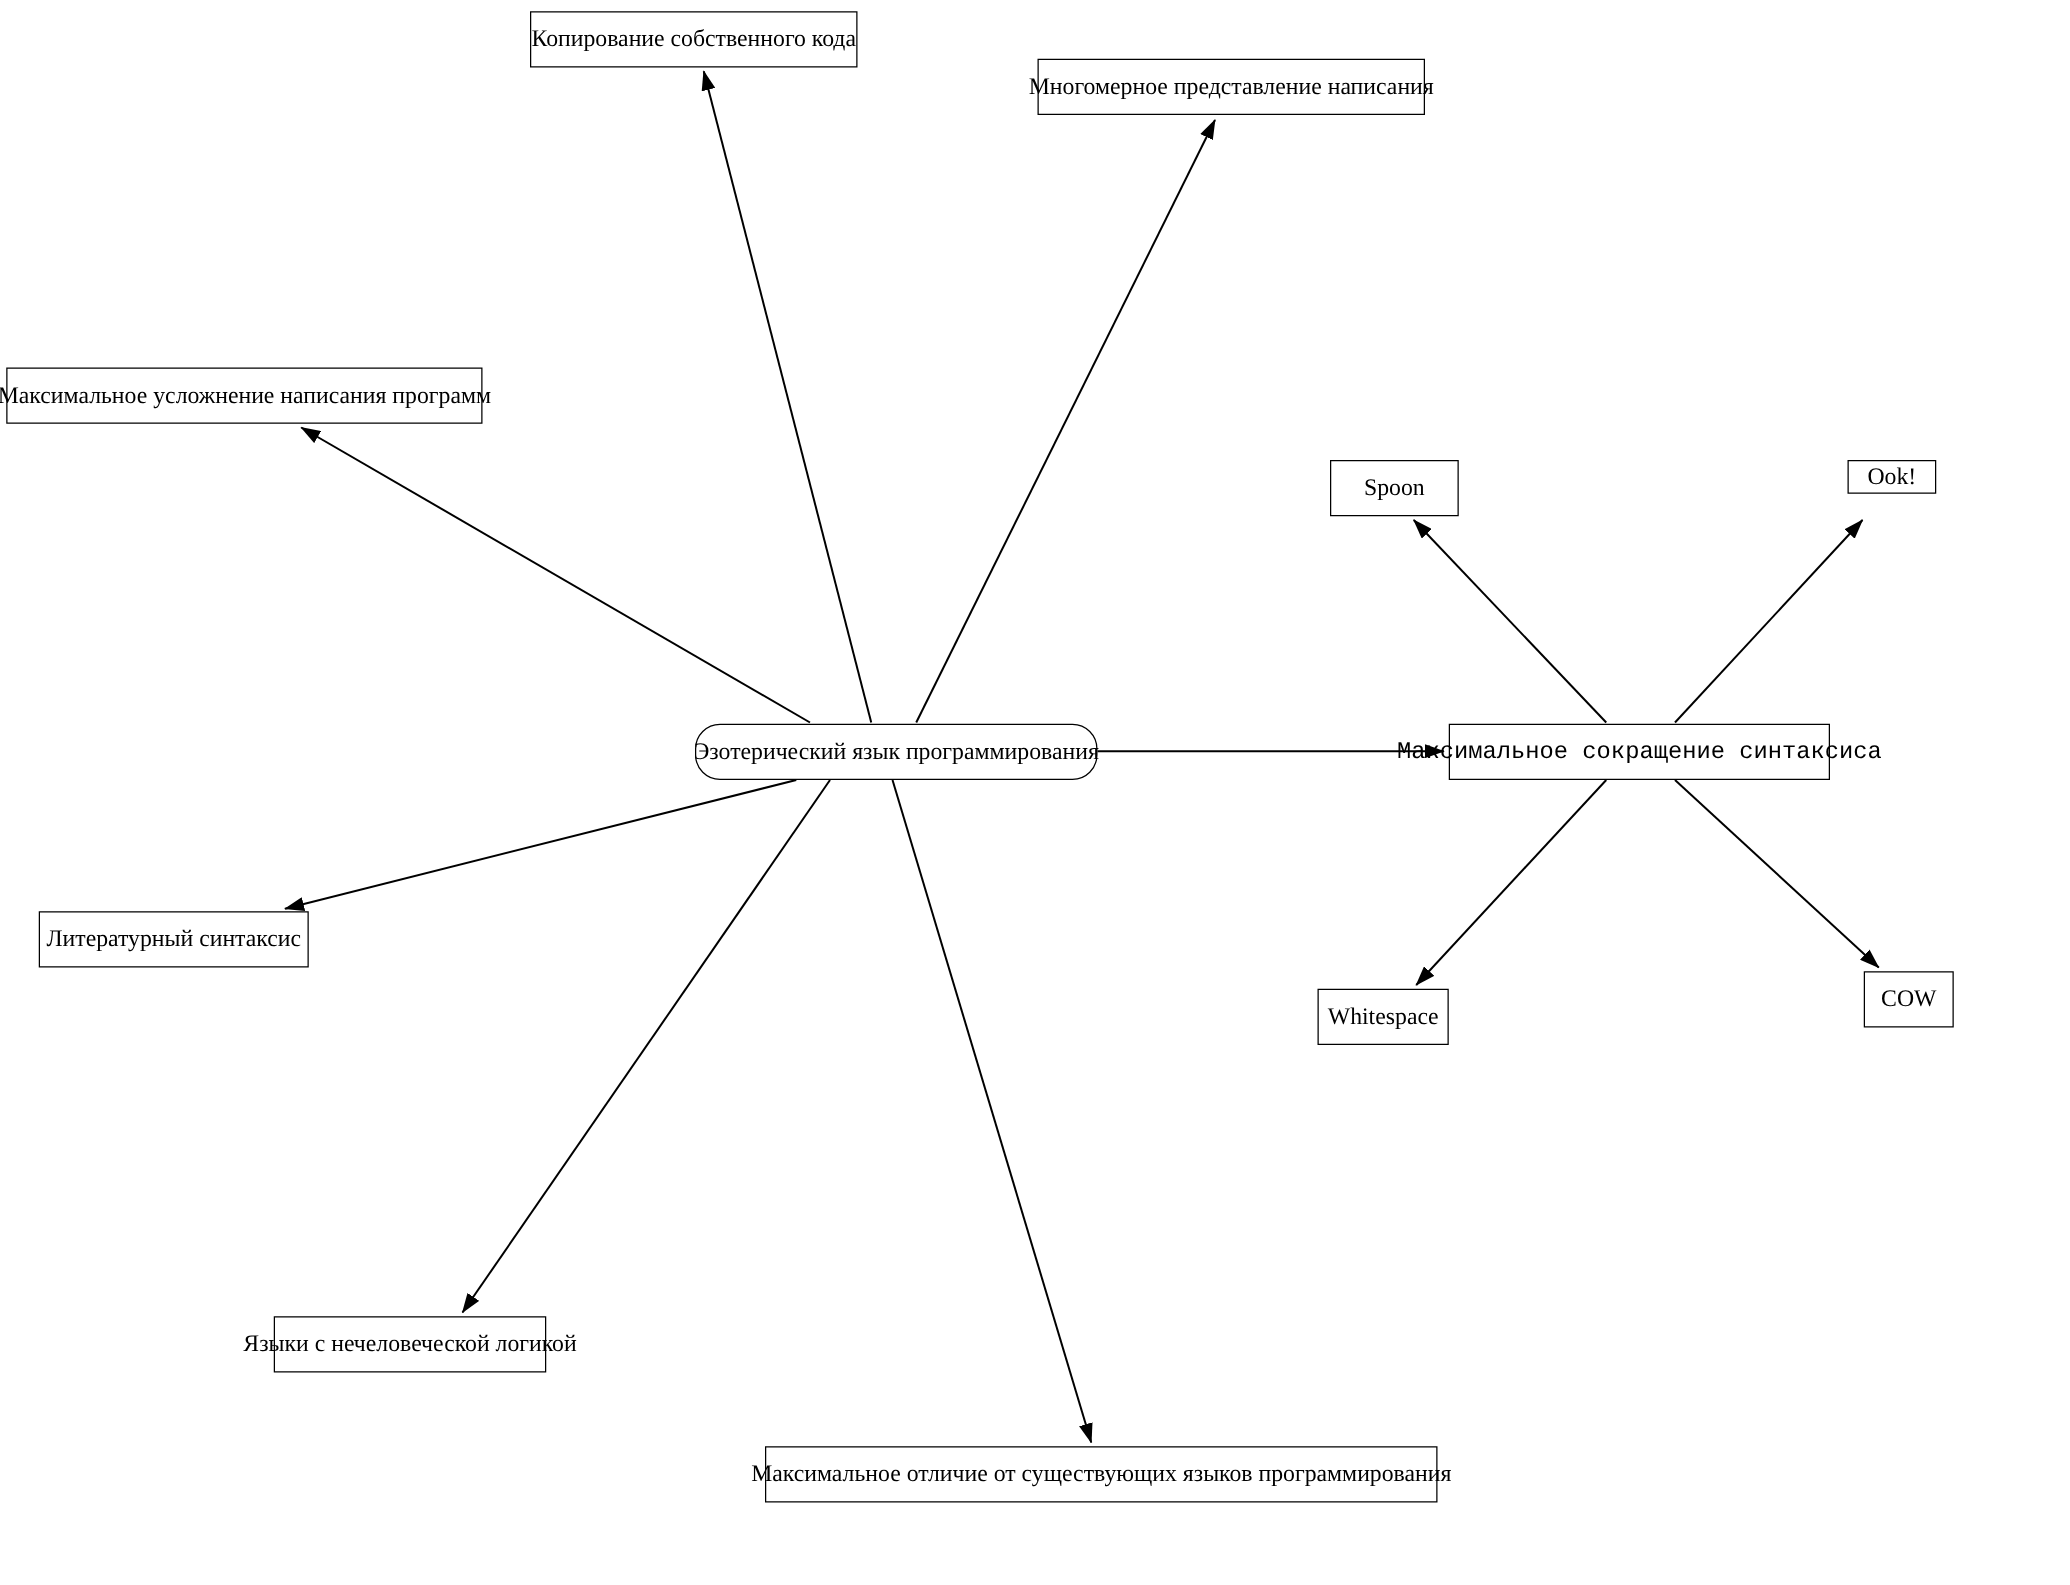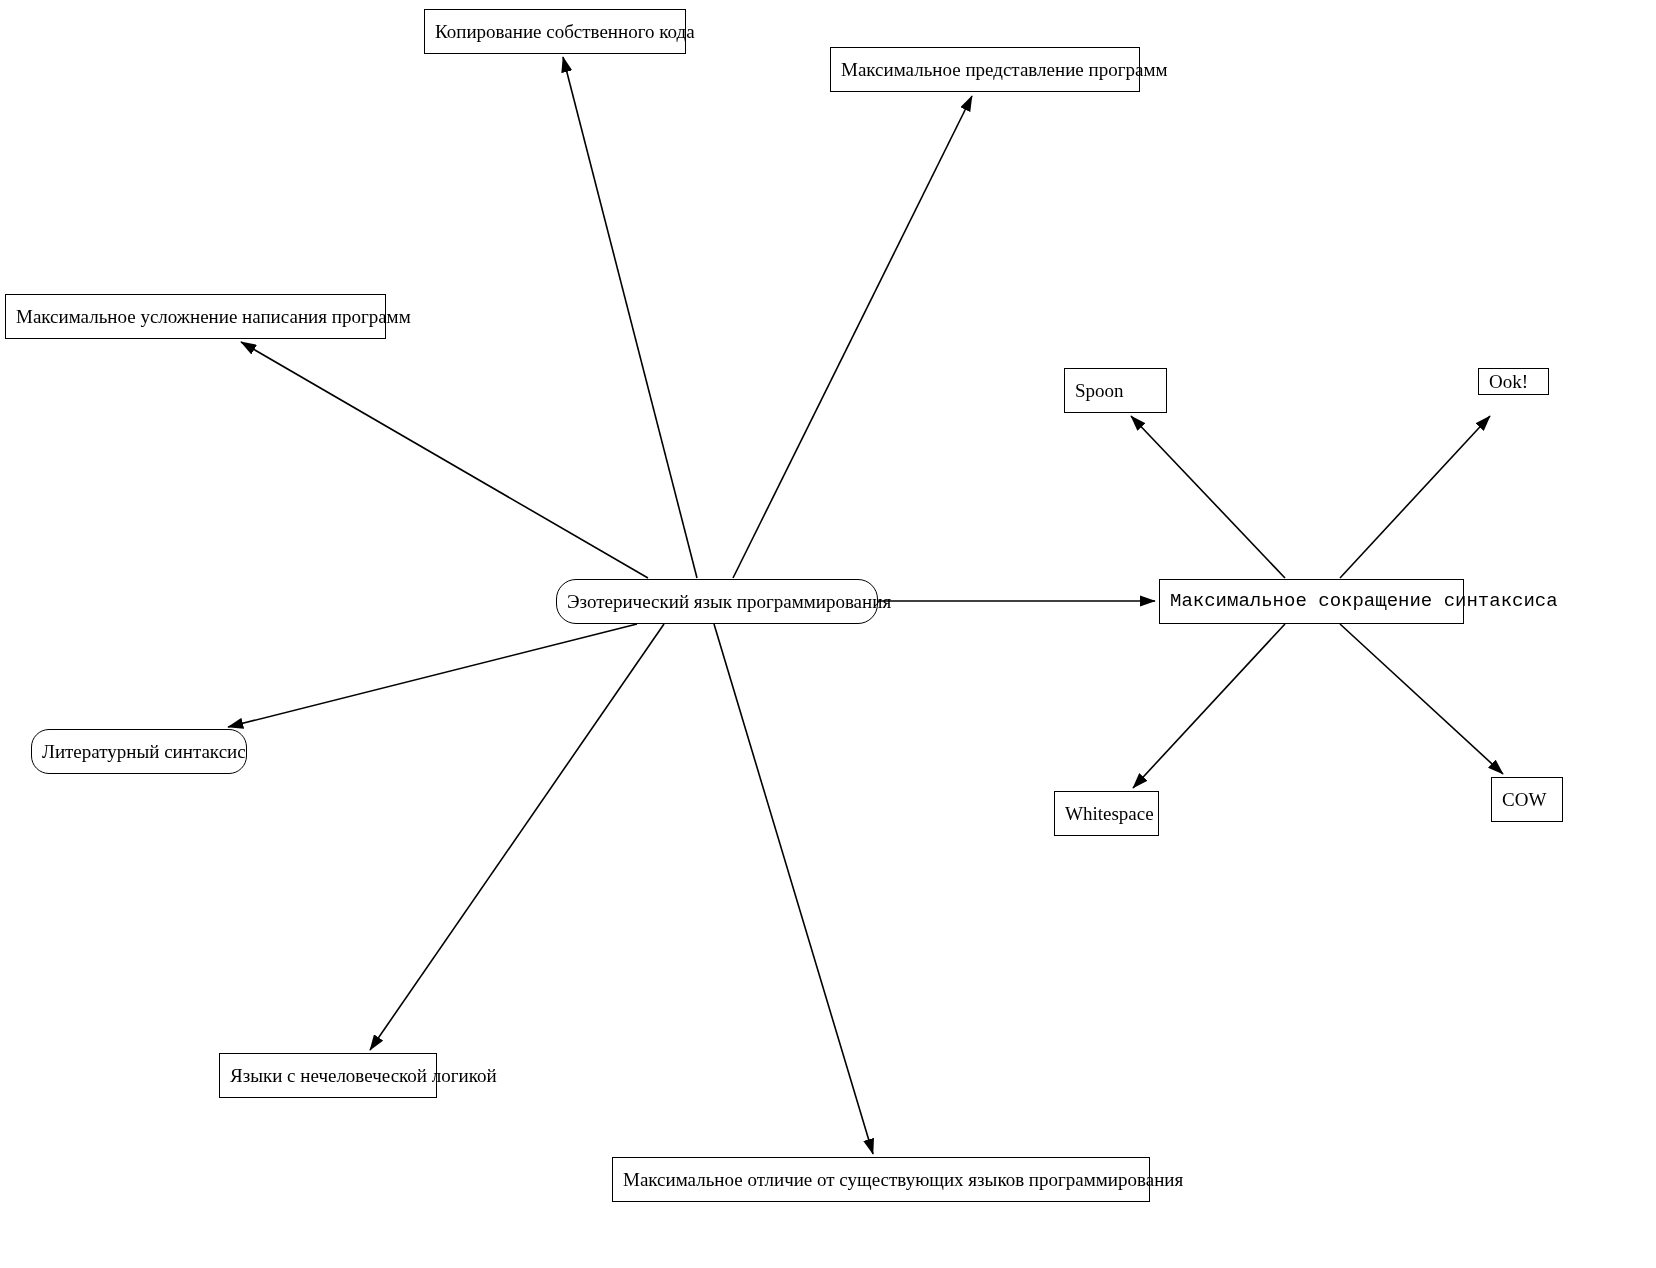--- a/index.html
+++ b/index.html
@@ -23,21 +23,21 @@
     height: 1268px;
     pointer-events: none;
   }
   .node {
     position: absolute;
     box-sizing: border-box;
     border: 1px solid #000000;
     background: #ffffff;
     display: flex;
     align-items: center;
-    justify-content: flex-start;
+    justify-content: center;
     color: #000000;
     font-size: 19px;
     line-height: 1;
     white-space: nowrap;
     padding: 0 10px;
   }
 </style>
 </head>
 <body>
 
@@ -63,26 +63,26 @@
       </g>
   </svg>
   <div id="nodes-group">
       <div class="node" style="left: 556px; top: 579px; width: 322px; height: 45px; border-color: rgb(0, 0, 0); background: rgb(255, 255, 255); color: rgb(0, 0, 0); border-radius: 20px;">
         <span>Эзотерический язык программирования</span>
       </div>
       <div class="node" style="left: 424px; top: 9px; width: 262px; height: 45px; border-color: rgb(0, 0, 0); background: rgb(255, 255, 255); color: rgb(0, 0, 0);">
         <span>Копирование собственного кода</span>
       </div>
       <div class="node" style="left: 830px; top: 47px; width: 310px; height: 45px; border-color: rgb(0, 0, 0); background: rgb(255, 255, 255); color: rgb(0, 0, 0);">
-        <span>Максимальное представление программ</span>
+        <span>Многомерное представление написания</span>
       </div>
       <div class="node" style="left: 5px; top: 294px; width: 381px; height: 45px; border-color: rgb(0, 0, 0); background: rgb(255, 255, 255); color: rgb(0, 0, 0);">
         <span>Максимальное усложнение написания программ</span>
       </div>
-      <div class="node" style="left: 31px; top: 729px; width: 216px; height: 45px; border-color: rgb(0, 0, 0); background: rgb(255, 255, 255); color: rgb(0, 0, 0); border-radius: 18px;">
+      <div class="node" style="left: 31px; top: 729px; width: 216px; height: 45px; border-color: rgb(0, 0, 0); background: rgb(255, 255, 255); color: rgb(0, 0, 0);">
         <span>Литературный синтаксис</span>
       </div>
       <div class="node" style="left: 219px; top: 1053px; width: 218px; height: 45px; border-color: rgb(0, 0, 0); background: rgb(255, 255, 255); color: rgb(0, 0, 0);">
         <span>Языки с нечеловеческой логикой</span>
       </div>
       <div class="node" style="left: 612px; top: 1157px; width: 538px; height: 45px; border-color: rgb(0, 0, 0); background: rgb(255, 255, 255); color: rgb(0, 0, 0);">
         <span>Максимальное отличие от существующих языков программирования</span>
       </div>
       <div class="node" style="left: 1159px; top: 579px; width: 305px; height: 45px; border-color: rgb(0, 0, 0); background: rgb(255, 255, 255); color: rgb(0, 0, 0); font-family: Liberation Mono, monospace;">
         <span>Максимальное сокращение синтаксиса</span>

